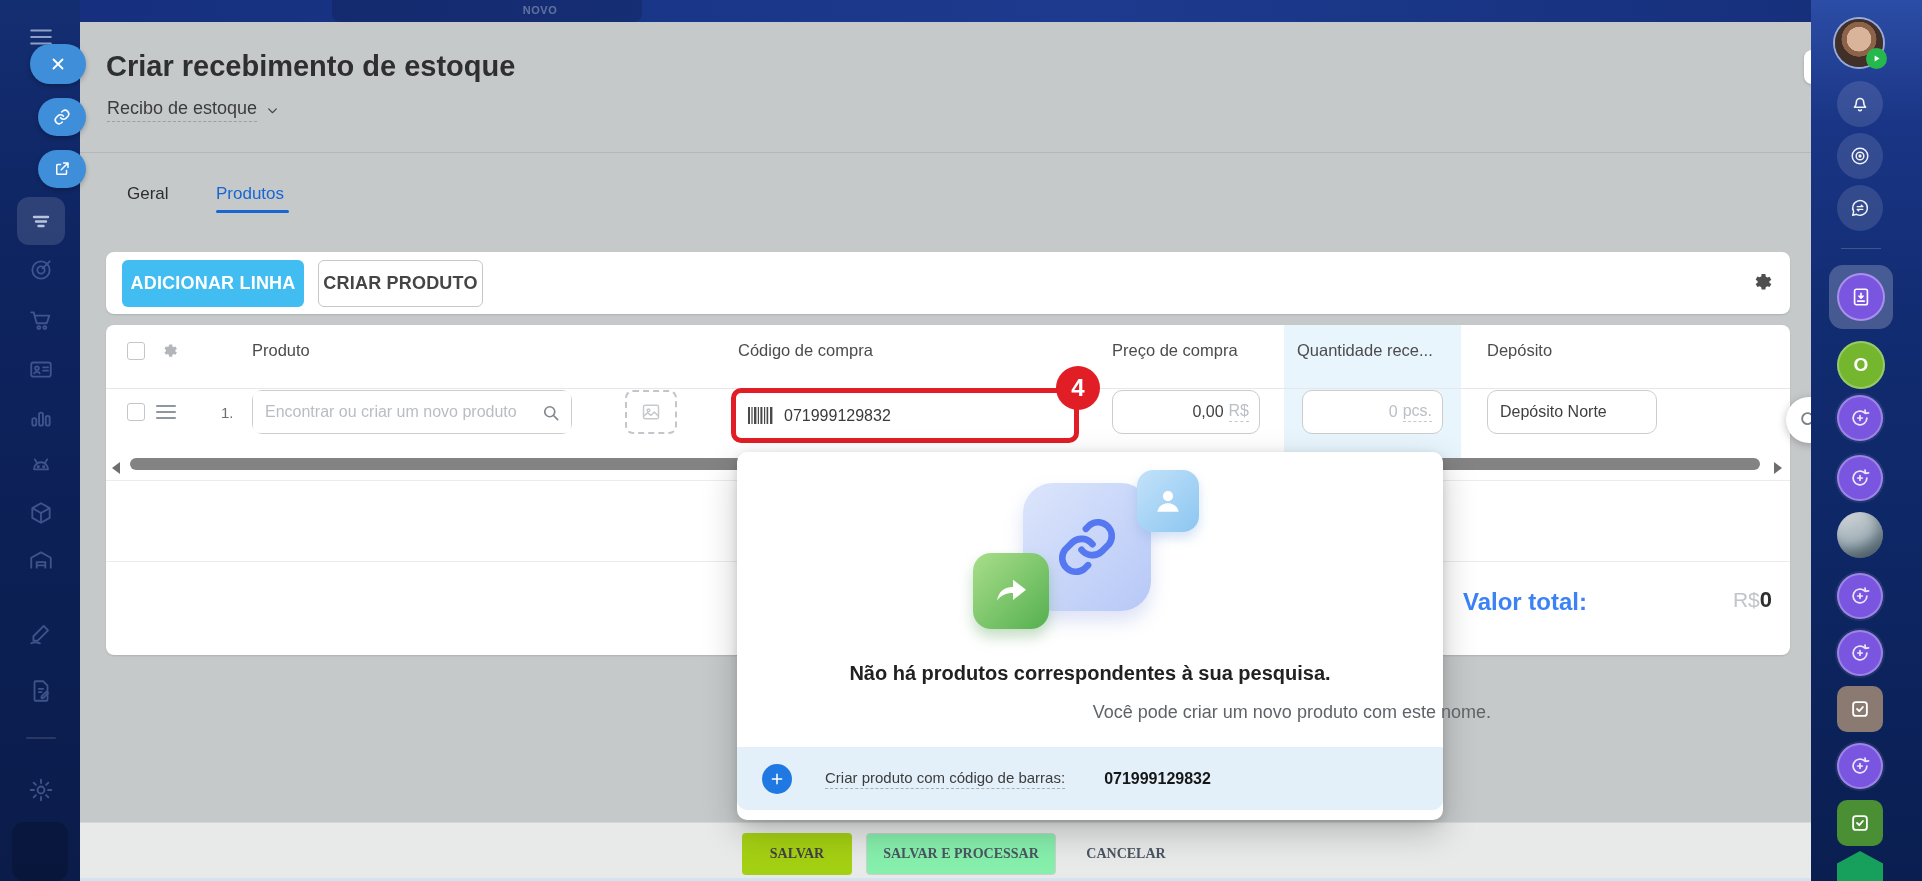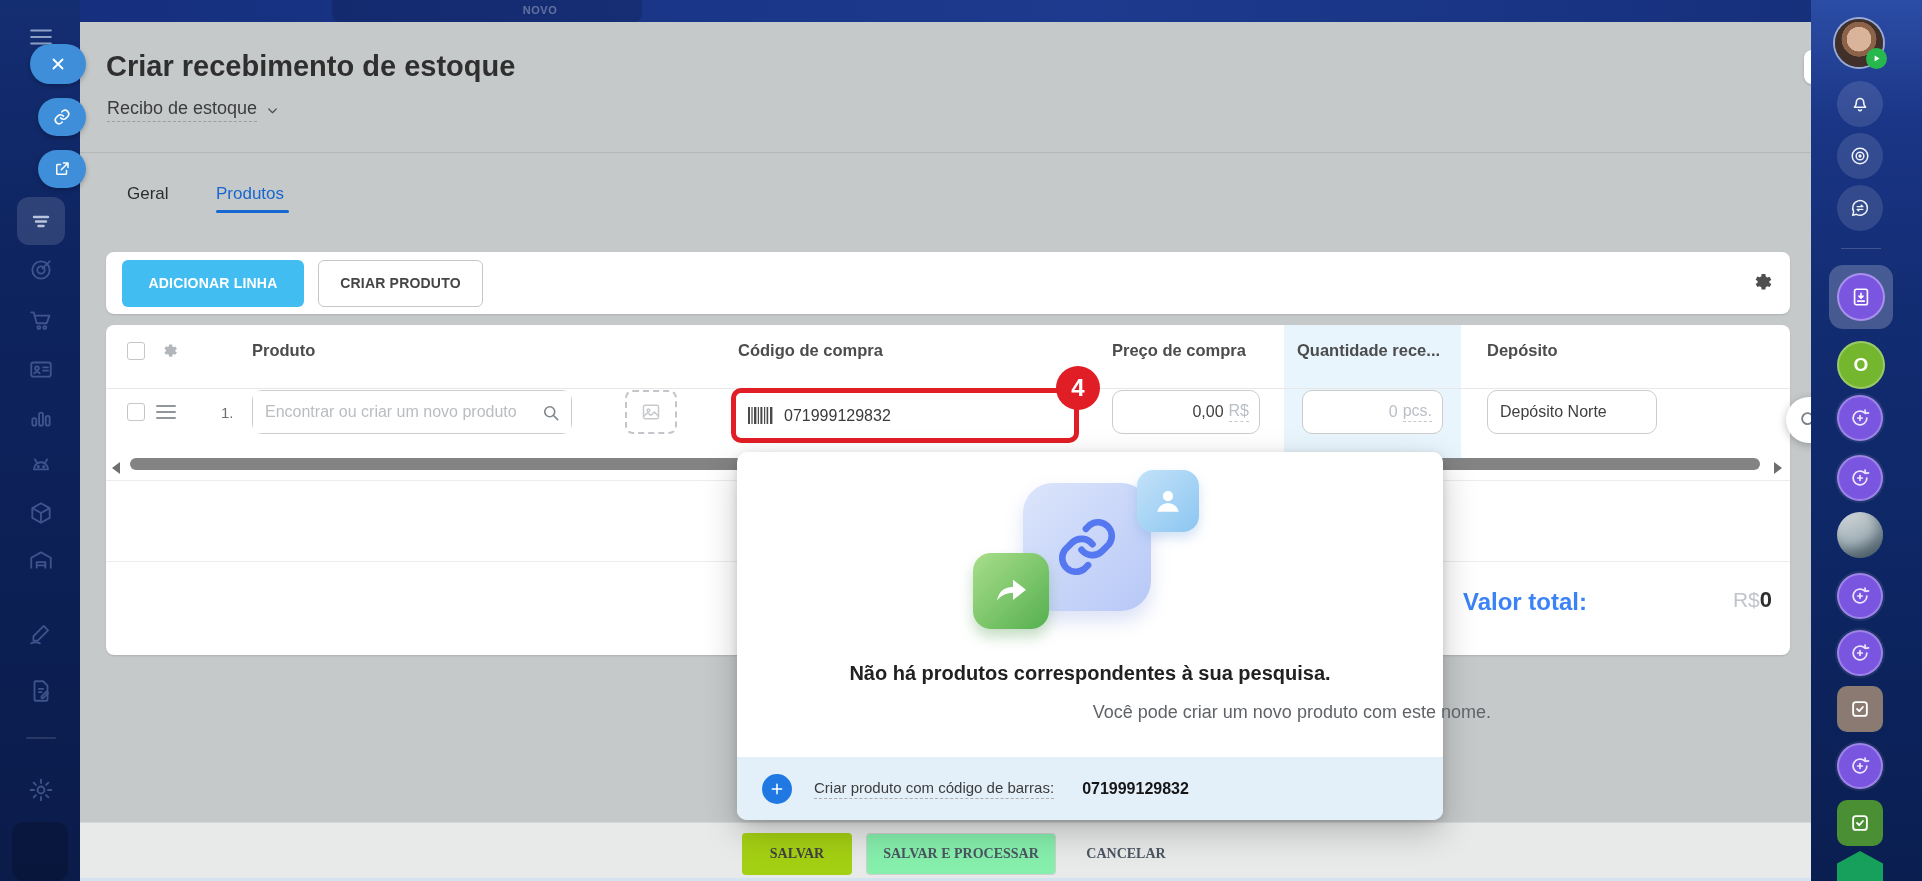--- a/index.html
+++ b/index.html
@@ -76,30 +76,30 @@
                   border-radius:8px; display:flex; align-items:center; justify-content:center;
                   font-size:15px; color:#4b4b4b; box-shadow:0 1px 3px rgba(0,0,0,.18); cursor:pointer; }
   .hdr-divider { position:absolute; left:0; top:130px; width:1731px; height:1px; background:#b5b8b9; }
   .tab { position:absolute; top:162px; font-size:17px; cursor:pointer; }
   .tab-geral { left:47px; color:#2d2d2d; }
   .tab-produtos { left:136px; color:#1766d1; }
   .tab-underline { position:absolute; left:136px; top:188px; width:73px; height:3px; background:#1766d1; border-radius:2px; }
 
   .card { position:absolute; background:#fff; border-radius:8px; box-shadow:0 1px 2px rgba(0,0,0,.12); }
   .toolbar-card { left:26px; top:230px; width:1684px; height:62px; display:flex; align-items:center; padding:0 16px; gap:14px; }
-  .btn { border-radius:6px; font-weight:700; font-size:14px; display:flex; align-items:center;
+  .btn { border-radius:6px; font-weight:700; font-size:18px; display:flex; align-items:center;
          justify-content:center; cursor:pointer; letter-spacing:.2px; }
   .btn-addline { width:182px; height:47px; background:#41bdf1; color:#fff; }
   .btn-create  { width:165px; height:47px; background:#fff; color:#454545; border:1px solid #c7c7c7; }
   .toolbar-gear { margin-left:auto; width:24px; height:24px; color:#4e4e4e; cursor:pointer; }
   .toolbar-gear svg { width:100%; height:100%; }
 
   .table-card { left:26px; top:303px; width:1684px; height:330px; overflow:hidden; }
   .qty-highlight { position:absolute; left:1178px; top:0; width:177px; height:133px; background:#e8f5fd; }
-  .thead { position:absolute; left:0; top:0; width:100%; height:64px; border-bottom:1px solid #e7e7e7;font-weight:bold; }
+  .thead { position:absolute; left:0; top:0; width:100%; height:64px; border-bottom:1px solid #e7e7e7; }
   .th { position:absolute; top:16px; font-size:16.5px; color:#4c4c4c; }
   .cb { position:absolute; width:18px; height:18px; border:1px solid #c3c7ca; border-radius:3px; background:#fff; cursor:pointer; }
   .mini-gear { position:absolute; width:19px; height:19px; color:#b2b6ba; cursor:pointer; }
   .mini-gear svg { width:100%; height:100%; }
   .drag-handle { position:absolute; left:50px; top:80px; width:20px; height:14px; cursor:grab; }
   .drag-handle i { display:block; height:2px; background:#8f979e; margin-bottom:4px; border-radius:1px; }
   .row-num { position:absolute; left:115px; top:79px; font-size:15px; color:#6b7075; }
   .input { position:absolute; top:65px; height:44px; background:#fff; border:1px solid #ccc;
            border-radius:10px; font-size:16px; color:#3e3e3e; }
   .product-input-wrap { left:146px; width:320px; }
@@ -169,22 +169,22 @@
   .sq-big svg { width:66px; height:66px; color:#5577ef; }
   .sq-small { left:400px; top:18px; width:62px; height:62px; border-radius:16px;
               background:linear-gradient(135deg,#c3e2f9,#8cc6f1); box-shadow:0 6px 12px rgba(110,160,220,.3); }
   .sq-small svg { width:34px; height:34px; }
   .sq-green { left:236px; top:101px; width:76px; height:76px; border-radius:18px;
               background:linear-gradient(135deg,#a9de8b,#55b04f); box-shadow:0 8px 14px rgba(90,160,90,.35); }
   .sq-green svg { width:40px; height:40px; }
   .popup-title { position:absolute; left:0; top:210px; width:100%; text-align:center;
                  font-size:20px; font-weight:700; color:#212121; }
   .popup-sub { position:absolute; left:0; top:250px; width:100%; text-align:right; font-size:18px; color:#5f6368;margin-left:48px; }
-  .popup-action { position:absolute; left:0; top:305px; width:100%; height:63px; background:#e3f0fa;
-                  border-radius:0 0 10px 10px; display:flex; align-items:center; padding:0 25px; gap:22px; cursor:pointer; }
+  .popup-action { position:absolute; left:0; top:295px; width:100%; height:63px; background:#e3f0fa;
+                  border-radius:0 0 10px 10px; display:flex; align-items:center; padding:0 25px; gap:33px; cursor:pointer; }
   .plus-circle { width:30px; height:30px; border-radius:50%; background:#2079e2; color:#fff; flex:0 0 30px;
                  display:flex; align-items:center; justify-content:center; }
   .plus-circle svg { width:14px; height:14px; }
   .popup-action .txt { font-size:15px; color:#3c3c3c; border-bottom:1px dashed #a9adb0; padding-bottom:2px; }
   .popup-action .code { font-size:16px; font-weight:700; color:#161616; margin-left:6px; }
 
   
   .modal-footer { position:absolute; left:0; top:800px; width:1731px; height:59px; background:#e8e9e9;
                   border-top:1px solid #d6d7d7; border-bottom:3px solid #d5e3f0; z-index:15;font-family:Liberation Serif, serif; }
   .fbtn { position:absolute; top:10px; height:42px; display:flex; align-items:center; justify-content:center;

